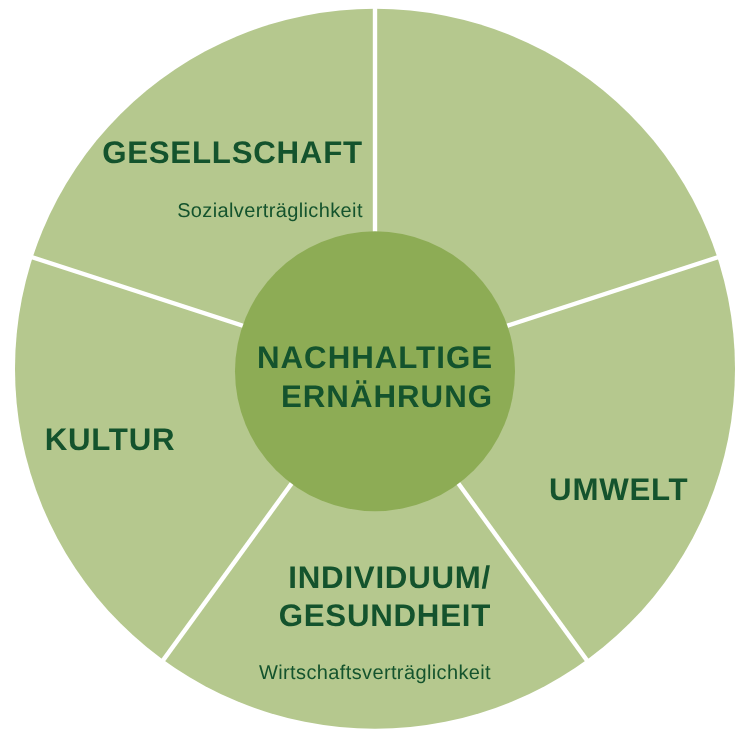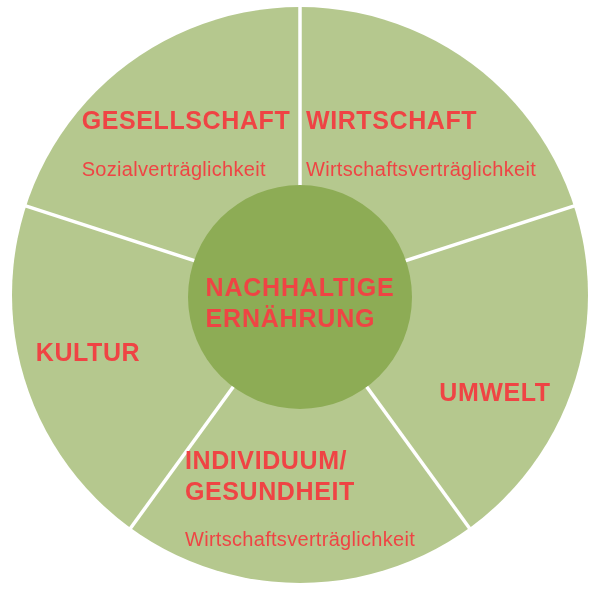--- a/index.html
+++ b/index.html
@@ -16,35 +16,35 @@
     overflow: hidden;
   }
   .stage svg {
     position: absolute;
     left: 0;
     top: 0;
   }
   .label {
     position: absolute;
     transform: translate(-50%, -50%);
-    text-align: left;
-    color: #ef4444;
+    text-align: right;
+    color: #14532d;
     white-space: pre-line;
     pointer-events: none;
   }
   .seg-title {
     font-weight: bold;
     font-size: 25px;
     letter-spacing: 0.6px;
     line-height: 1.22;
     white-space: pre-line;
   }
   .seg-sub {
     font-weight: normal;
-    font-size: 20px;
+    font-size: 16px;
     letter-spacing: 0.3px;
     line-height: 1.25;
     margin-top: 3px;
     white-space: pre-line;
   }
   .center-title {
     font-weight: bold;
     font-size: 25px;
     letter-spacing: 0.8px;
     line-height: 1.25;
@@ -76,24 +76,20 @@
     </g>
 
     <circle cx="300" cy="297" r="112" fill="#8dac55"></circle>
   </svg>
 
   <div class="label pos-gesellschaft">
     <div class="seg-title">GESELLSCHAFT</div>
     <div class="seg-sub">Sozialverträglichkeit</div>
   </div>
 
-  <div class="label pos-wirtschaft">
-    <div class="seg-title">WIRTSCHAFT</div>
-    <div class="seg-sub">Wirtschaftsverträglichkeit</div>
-  </div>
 
   <div class="label pos-umwelt">
     <div class="seg-title">UMWELT</div>
   </div>
 
   <div class="label pos-individuum">
     <div class="seg-title">INDIVIDUUM/
 GESUNDHEIT</div>
     <div class="seg-sub">Wirtschaftsverträglichkeit</div>
   </div>

